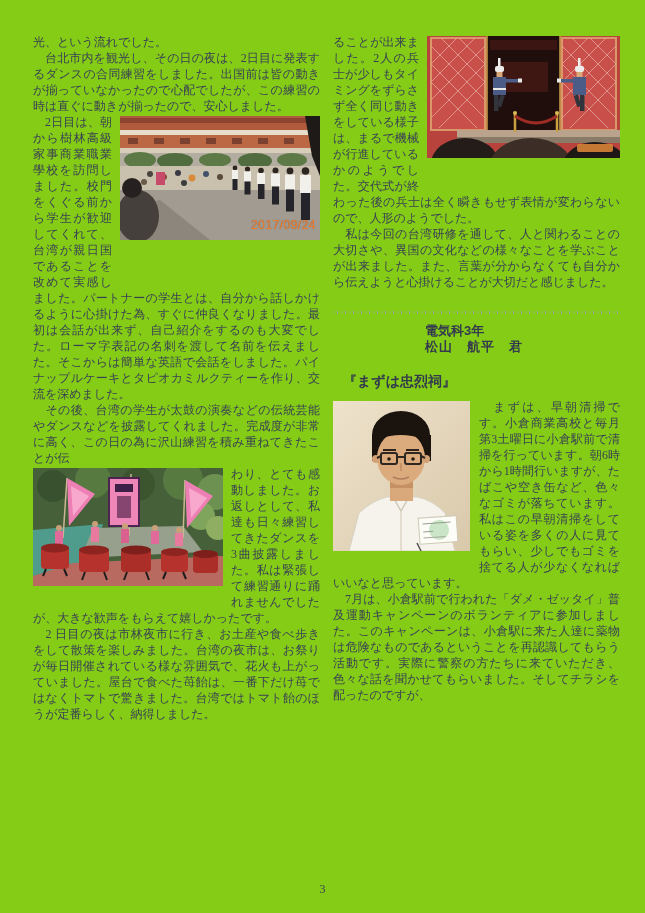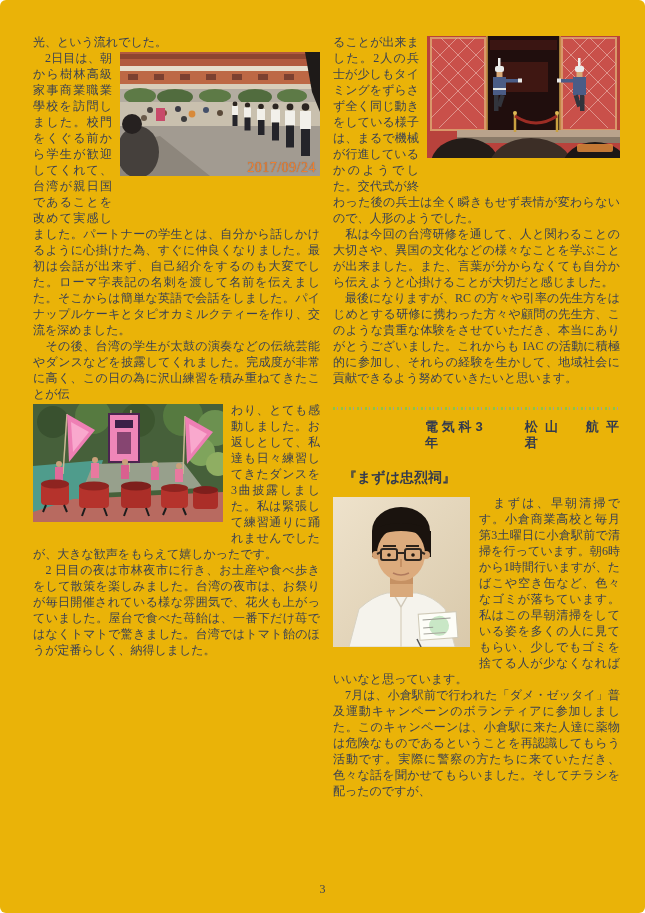--- a/index.html
+++ b/index.html
@@ -1,54 +1,54 @@
 <!DOCTYPE html>
 <html><head>
 <meta charset="utf-8">
 <style>
   html,body{margin:0;padding:0;background:#ffffff;}
   .page{
     position:relative;
     width:645px;height:913px;
-    background:#eab308;
+    background:#84cc16;
     font-family:"Liberation Serif","DejaVu Serif",serif;
     color:#3a4154;
     overflow:hidden;
-    border-radius:6px;
   }
   .columns{display:flex;gap:13px;padding:34px 25px 0 33px;}
   .col{width:287px;font-size:12px;line-height:16px;text-align:justify;letter-spacing:0;}
   .col p{margin:0;}
   figure{margin:0;padding:0;position:relative;}
   .flow::after{content:"";display:block;clear:both;}
   .f-right{float:right;margin:2px 0 0 8px;}
   .f-left{float:left;margin:2px 8px 0 0;}
   .ph{background:#ccc;overflow:hidden;}
   .ph svg{display:block;width:100%;height:100%;}
   .ph-school{width:200px;height:124px;margin-bottom:36px;}
   .ph-drums{width:190px;height:118px;margin-bottom:10px;}
   .ph-guards{width:193px;height:122px;margin-bottom:22px;}
   .ph-portrait{width:137px;height:150px;margin:2px 9px 10px 0;}
   .stamp{
-    position:absolute;right:4px;bottom:0;
-    font-family:Liberation Serif, serif;
-    font-size:14px;color:#f08030;text-shadow:0 0 1px rgba(60,20,0,.5);
+    position:absolute;right:4px;bottom:7px;
+    font-family:Liberation Sans, sans-serif;
+    font-size:12px;color:#f08030;text-shadow:0 0 1px rgba(60,20,0,.5);
     letter-spacing:.5px;
   }
   .sep{
     height:3px;margin:21px 0 9px 0;
     background:repeating-linear-gradient(90deg,
       #8cc63f 0 2px, transparent 2px 4px,
       #9aa0a6 4px 5.5px, transparent 5.5px 8px);
   }
   .byline{
     display:flex;align-items:baseline;
     font-family:"Liberation Sans","DejaVu Sans",sans-serif;
     font-weight:bold;font-size:13px;color:#333a4e;
     margin:4px 0 0 0;
+    flex-direction:column;
   }
   .byline .cls{margin-left:92px;}
   .byline .name{margin-left:42px;letter-spacing:1px;}
   .report-title{
     font-family:"Liberation Sans","DejaVu Sans",sans-serif;
     font-weight:bold;font-size:14px;color:#333a4e;
     margin:18px 0 10px 10px;
   }
   .page-number{
     position:absolute;left:0;right:0;bottom:16px;
@@ -56,20 +56,21 @@
   }
 </style>
 </head>
 <body>
 
 <div class="page">
   <div class="columns">
 
     <div class="col">
       <p>光、という流れでした。</p>
+      <p>　台北市内を観光し、その日の夜は、2日目に発表するダンスの合同練習をしました。出国前は皆の動きが揃っていなかったので心配でしたが、この練習の時は直ぐに動きが揃ったので、安心しました。</p>
 
       <div class="flow">
         <figure class="ph ph-school f-right">
           <svg viewBox="0 0 200 124" preserveAspectRatio="none">
             <rect width="200" height="124" fill="#b3aca0"></rect>
             <rect width="200" height="14" fill="#b25a3e"></rect>
             <rect x="0" y="2" width="200" height="5" fill="#8e4530"></rect>
             <rect y="14" width="200" height="5" fill="#e7ddcb"></rect>
             <rect y="19" width="200" height="13" fill="#bd6845"></rect>
             <rect x="8" y="22" width="10" height="6" fill="#7c4030"></rect>
@@ -312,21 +313,20 @@
             <ellipse cx="38" cy="128" rx="34" ry="26" fill="#241c18"></ellipse>
             <ellipse cx="104" cy="132" rx="42" ry="30" fill="#3c2e26"></ellipse>
             <ellipse cx="168" cy="130" rx="32" ry="24" fill="#1d1715"></ellipse>
             <rect x="150" y="108" width="36" height="8" rx="2" fill="#e28a3a" opacity=".85"></rect>
           </svg>
         </figure>
         <p>ることが出来ました。2人の兵士が少しもタイミングをずらさず全く同じ動きをしている様子は、まるで機械が行進しているかのようでした。交代式が終わった後の兵士は全く瞬きもせず表情が変わらないので、人形のようでした。</p>
       </div>
 
       <p>　私は今回の台湾研修を通して、人と関わることの大切さや、異国の文化などの様々なことを学ぶことが出来ました。また、言葉が分からなくても自分から伝えようと心掛けることが大切だと感じました。</p>
-      <p>　最後になりますが、RC の方々や引率の先生方をはじめとする研修に携わった方々や顧問の先生方、このような貴重な体験をさせていただき、本当にありがとうございました。これからも IAC の活動に積極的に参加し、それらの経験を生かして、地域社会に貢献できるよう努めていきたいと思います。</p>
 
       <div class="sep"></div>
 
       <div class="byline">
         <span class="cls">電気科3年</span>
         <span class="name">松山　航平　君</span>
       </div>
 
       <h3 class="report-title">『まずは忠烈祠』</h3>
 

